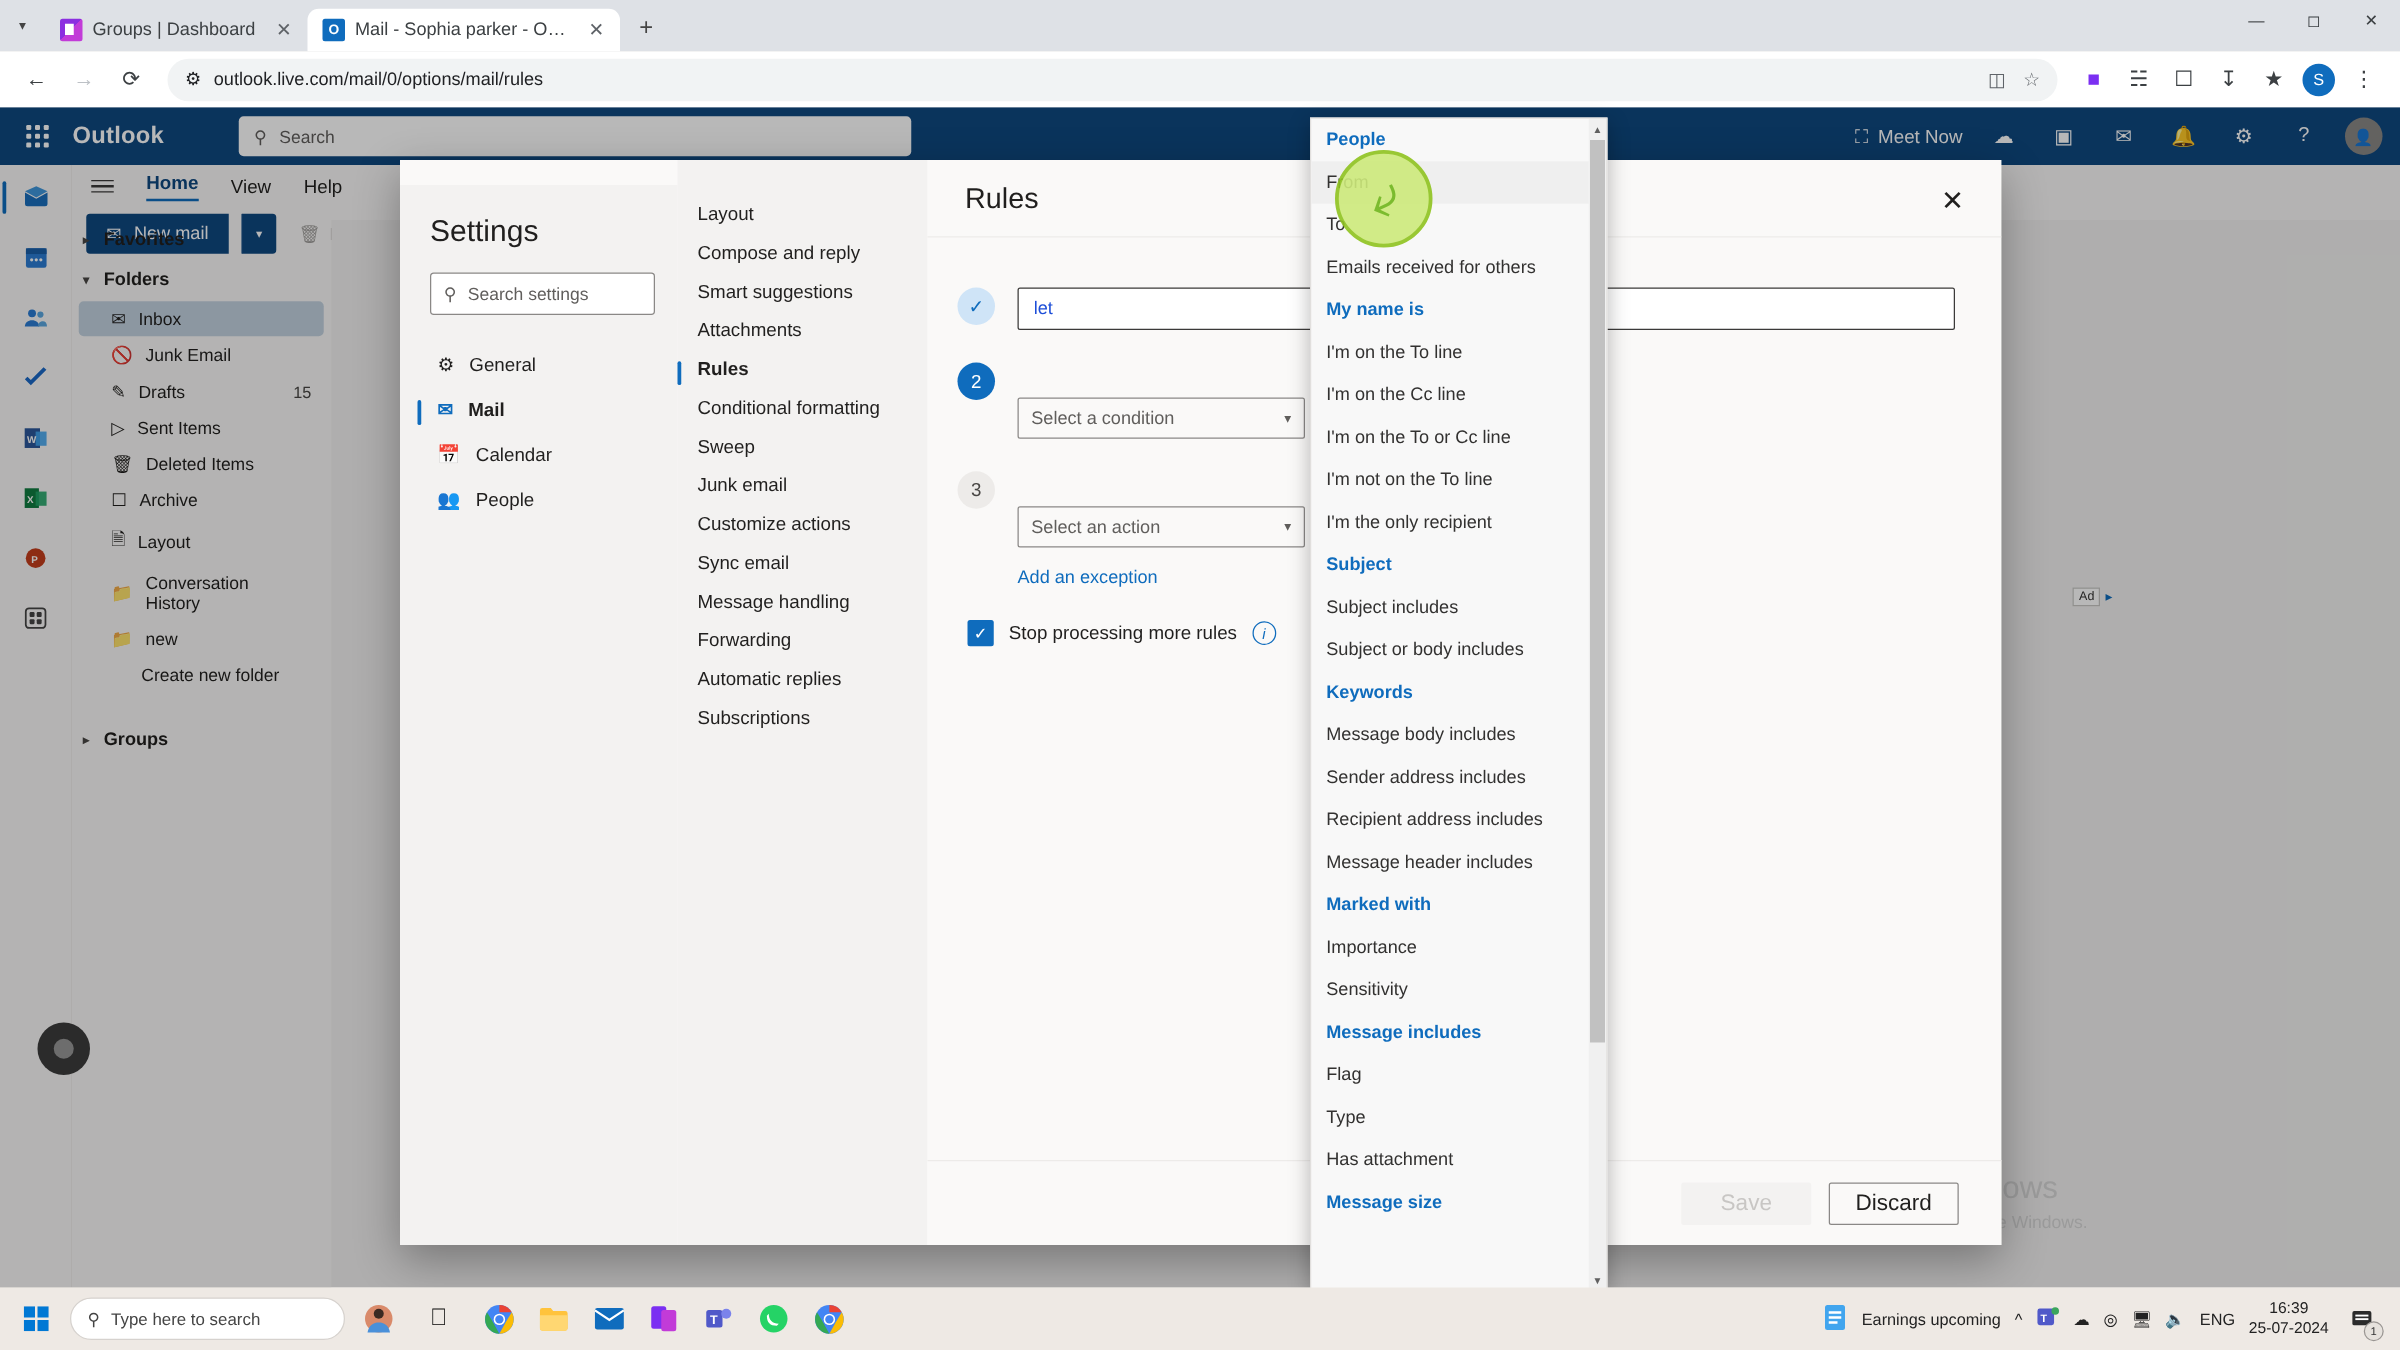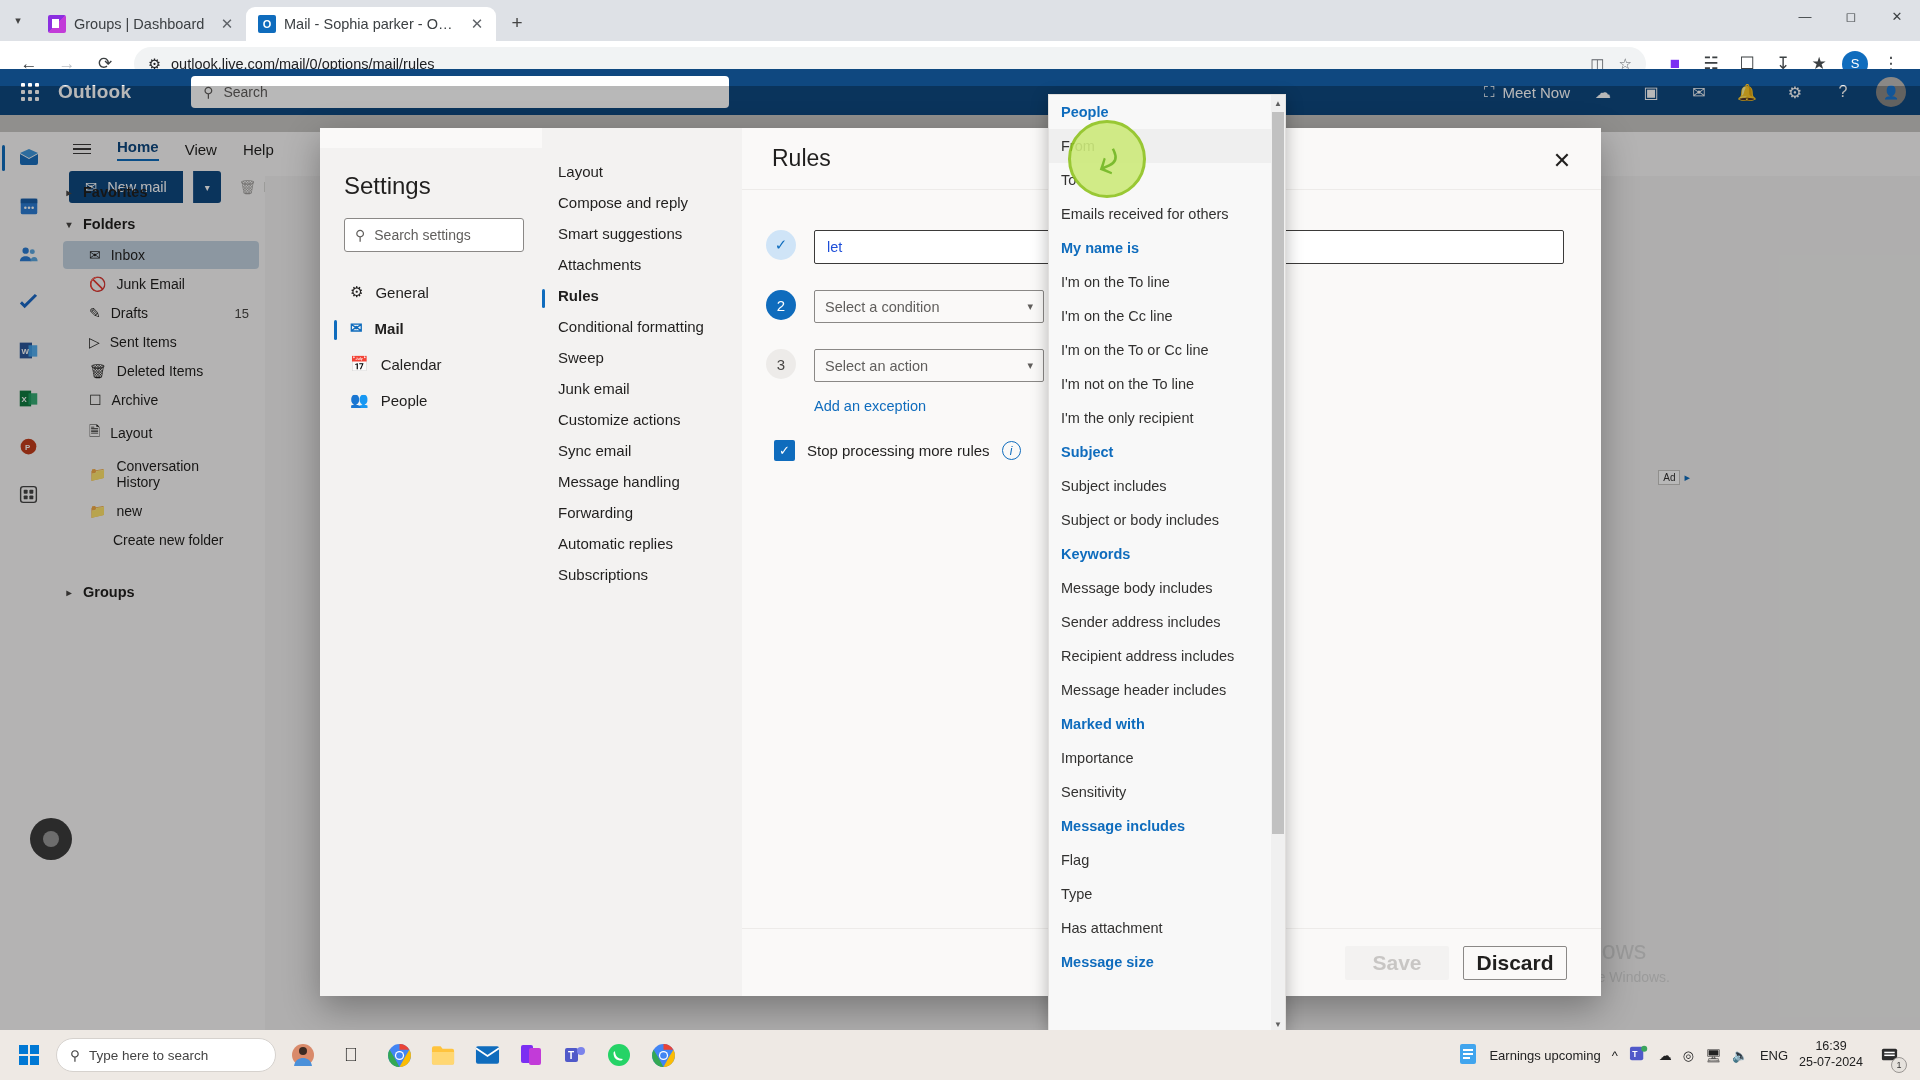--- a/index.html
+++ b/index.html
@@ -59,21 +59,21 @@
     display:flex; align-items:center; padding: 0 14px; gap: 10px; margin: 0 8px;
     font-size: 14.5px; color: #202124;
   }
   .omni-right { margin-left:auto; display:flex; align-items:center; gap: 14px; color:#5f6368; font-size:15px;}
   .tbicons { display:flex; align-items:center; gap: 2px; }
   .avatar-chip { width:26px;height:26px;border-radius:50%;background:#0f6cbd;color:#fff;
                  display:flex;align-items:center;justify-content:center;font-size:13px;}
 
   
   .ol-header {
-    position:absolute; top:69px; left:0; width:1920px; height:46px;
+    position:absolute; top:86px; left:0; width:1920px; height:46px;
     background:#0f4880; display:flex; align-items:center; padding-left: 10px; color:#fff;
   }
   .waffle { width:40px;height:40px;display:flex;align-items:center;justify-content:center; }
   .waffle-grid { display:grid; grid-template-columns:repeat(3,4px); grid-template-rows:repeat(3,4px); gap:3px;}
   .waffle-grid i { background:#fff; border-radius:1px; display:block;width:4px;height:4px;}
   .ol-brand { font-size: 19px; font-weight: 600; margin-left: 8px; letter-spacing:.2px;}
   .ol-search {
     width: 538px; height: 32px; background:#fff; border-radius:4px; margin-left: 60px;
     display:flex; align-items:center; gap:10px; padding:0 12px; color:#605e5c; font-size:14px;
   }
@@ -160,36 +160,36 @@
   .badge-active { background:#0f6cbd; color:#fff; }
   .badge-idle { background:#edebe9; color:#484644; }
   .step-col { flex:1; }
   .step-label { font-size:16.5px; color:#201f1e; margin-bottom:12px;}
   .txtinput {
     width:750px; height:34px; border:1px solid #3b3a39; background:#fff; border-radius:2px;
     display:flex; align-items:center; padding:0 12px; font-size:14.5px; color:#1d4ed8;
   }
   .selectbox {
     width:116px; height:33px; border:1px solid #8a8886; background:#faf9f8; border-radius:2px;
-    display:flex; align-items:center; padding:0 10px; font-size:14.5px; color:#605e5c;
+    display:flex; align-items:center; padding:0 10px; font-size:14.5px; color:#605e5c;margin-top:28px;
   }
   .selectbox .cv { margin-left:auto; font-size:11px; color:#605e5c;}
   .wide-select { width:230px; }
   .link-blue { color:#0f6cbd; font-size:14.5px; }
   .chk-row { display:flex; align-items:center; gap:12px; margin-top:8px; margin-left:8px;}
   .chkbox { width:21px;height:21px;background:#0f6cbd;border-radius:2px;color:#fff;
             display:flex;align-items:center;justify-content:center;font-size:13px;}
   .chk-label { font-size:15px;color:#201f1e;}
   .info-ico { width:19px;height:19px;border:1.4px solid #0f6cbd;border-radius:50%;color:#0f6cbd;
               display:flex;align-items:center;justify-content:center;font-size:12px;font-style:italic;}
 
   .dlg-footer { height:68px; border-top:1px solid #edebe9; display:flex; align-items:center;
                 justify-content:flex-end; gap:14px; padding-right:34px; background:#faf9f8;}
-  .btn { height:34px; min-width:104px; border-radius:2px; font-size:21px;
-         display:flex;align-items:center;justify-content:center;font-weight:bold;}
+  .btn { height:34px; min-width:104px; border-radius:2px; font-size:18px;
+         display:flex;align-items:center;justify-content:center;}
   .btn-save { background:#f3f2f1; color:#c8c6c4; }
   .btn-discard { background:#faf9f8; color:#201f1e; border:1px solid #8a8886;}
 
   
   .cond-dd {
     position:absolute; left:1048px; top:94px; width:238px; height:938px;
     background:#f8f8f8; box-shadow:0 4px 16px rgba(0,0,0,.28); border:1px solid #e1dfdd;
     overflow:hidden;
   }
   .cond-scroll { position:absolute; inset:0 14px 0 0; }

